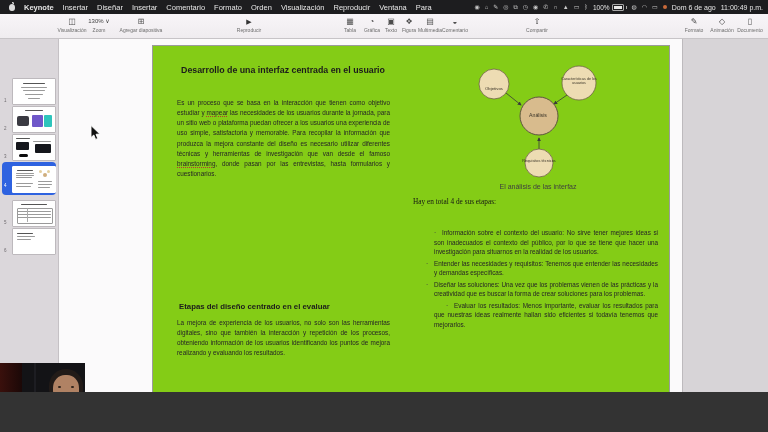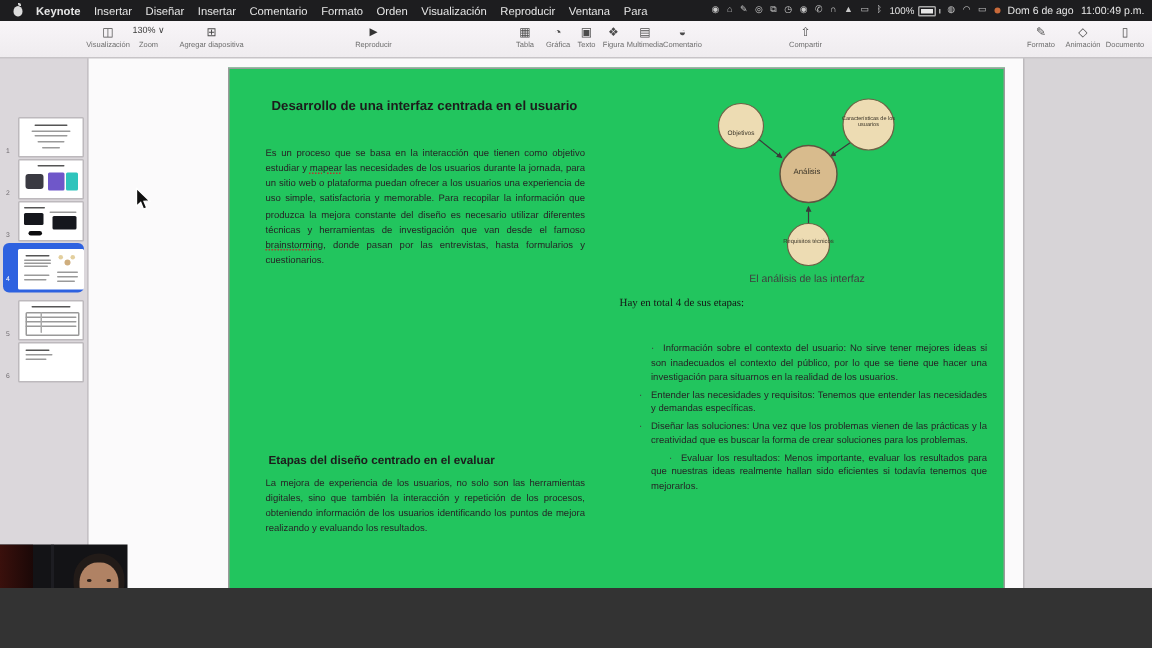--- a/index.html
+++ b/index.html
@@ -44,21 +44,21 @@
   .thumb-row.selected .thumb-num{color:#fff;bottom:4px;}
   .tl{position:absolute;background:#9a9a9a;height:1px;border-radius:1px;}
   .tl.dark{background:#555;}
   
   .blk{position:absolute;border-radius:1px;}
   
   .canvas{position:absolute;left:58px;top:38px;width:624px;height:394px;background:#fbfafb;}
   .rightpanel{position:absolute;left:682px;top:38px;width:86px;height:394px;background:#d7d4d7;border-left:1px solid #bdbabd;z-index:5;}
 
   
-  .slide{position:absolute;left:152px;top:45px;width:516px;height:377px;background:#22c55e;
+  .slide{position:absolute;left:152px;top:45px;width:516px;height:377px;background:#84cc16;
     border:1px solid #9b9b9b;z-index:8;color:#222;}
   .slide-title{position:absolute;left:18px;top:19px;width:224px;text-align:center;
     font-weight:700;font-size:8.8px;line-height:1.3;color:#1c1c1c;}
   .para{position:absolute;font-size:6.35px;line-height:1.6;text-align:justify;color:#262626;}
   .para1{left:24px;top:52px;width:213px;}
   .h2{position:absolute;left:26px;top:256px;font-weight:700;font-size:7.8px;color:#1c1c1c;}
   .para2{left:24px;top:272px;width:213px;}
   .misspell{text-decoration:underline dotted #b43a2e;text-underline-offset:1px;}
 
   

